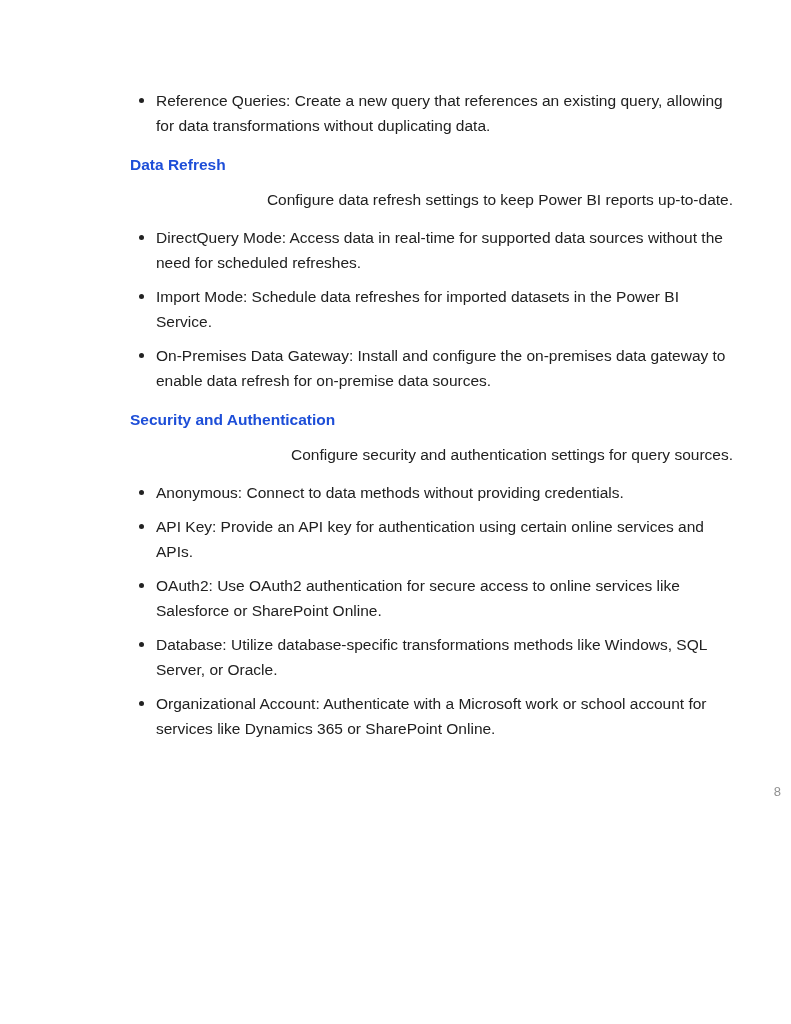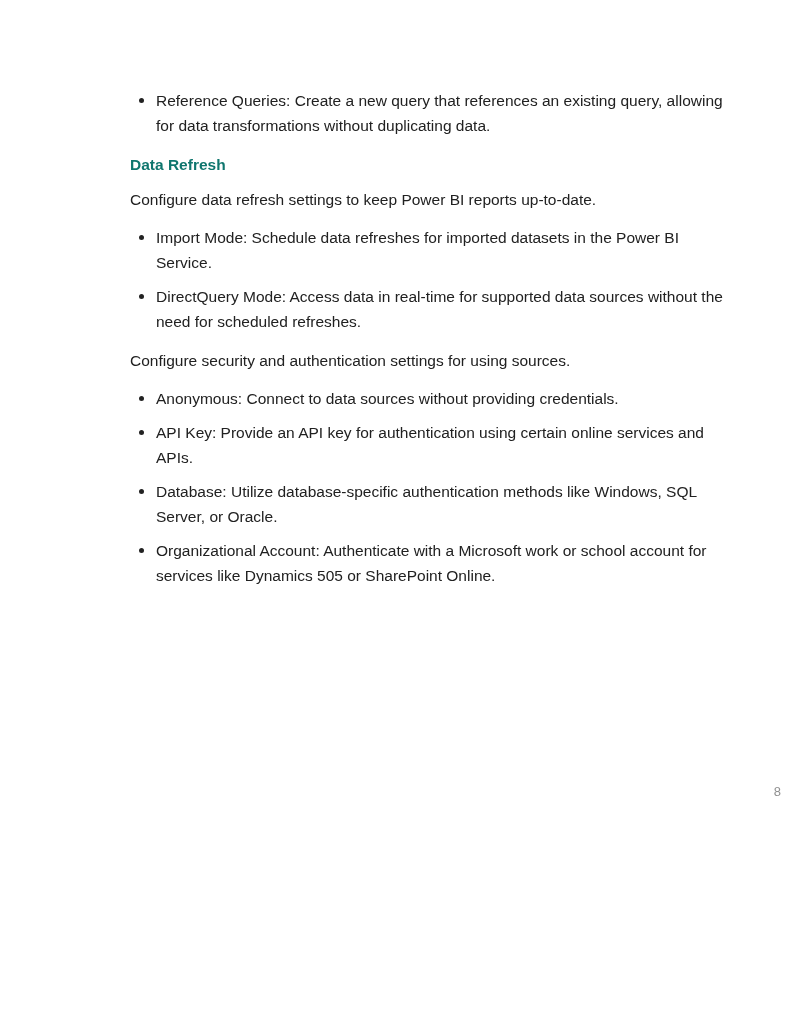--- a/index.html
+++ b/index.html
@@ -37,26 +37,27 @@
     left: 9px;
     top: 10px;
     width: 5px;
     height: 5px;
     border-radius: 50%;
     background: #222222;
   }
   h3.section-heading {
     font-size: 15.5px;
     font-weight: bold;
-    color: #0f766e;
+    color: #1d4ed8;
     line-height: 25px;
     margin: 5px 0 10px 0;
   }
   p.section-intro {
     margin: 0 0 13px 0;
+    text-align: right;
   }
   .page-number {
     position: absolute;
     right: 46px;
     bottom: 46px;
     font-size: 13px;
     color: #909090;
     line-height: 13px;
   }
 </style>
@@ -66,28 +67,31 @@
 <div class="page">
   <div class="content">
 
     <ul class="bullets">
       <li>Reference Queries: Create a new query that references an existing query, allowing for data transformations without duplicating data.</li>
     </ul>
 
     <h3 class="section-heading">Data Refresh</h3>
     <p class="section-intro">Configure data refresh settings to keep Power BI reports up-to-date.</p>
     <ul class="bullets">
+      <li>DirectQuery Mode: Access data in real-time for supported data sources without the need for scheduled refreshes.</li>
       <li>Import Mode: Schedule data refreshes for imported datasets in the Power BI Service.</li>
-      <li>DirectQuery Mode: Access data in real-time for supported data sources without the need for scheduled refreshes.</li>
+      <li>On-Premises Data Gateway: Install and configure the on-premises data gateway to enable data refresh for on-premise data sources.</li>
     </ul>
 
-    <p class="section-intro">Configure security and authentication settings for using sources.</p>
+    <h3 class="section-heading">Security and Authentication</h3>
+    <p class="section-intro">Configure security and authentication settings for query sources.</p>
     <ul class="bullets">
-      <li>Anonymous: Connect to data sources without providing credentials.</li>
+      <li>Anonymous: Connect to data methods without providing credentials.</li>
       <li>API Key: Provide an API key for authentication using certain online services and APIs.</li>
-      <li>Database: Utilize database-specific authentication methods like Windows, SQL Server, or Oracle.</li>
-      <li>Organizational Account: Authenticate with a Microsoft work or school account for services like Dynamics 505 or SharePoint Online.</li>
+      <li>OAuth2: Use OAuth2 authentication for secure access to online services like Salesforce or SharePoint Online.</li>
+      <li>Database: Utilize database-specific transformations methods like Windows, SQL Server, or Oracle.</li>
+      <li>Organizational Account: Authenticate with a Microsoft work or school account for services like Dynamics 365 or SharePoint Online.</li>
     </ul>
 
   </div>
 
   <div class="page-number">8</div>
 </div>
 
 </body></html>

